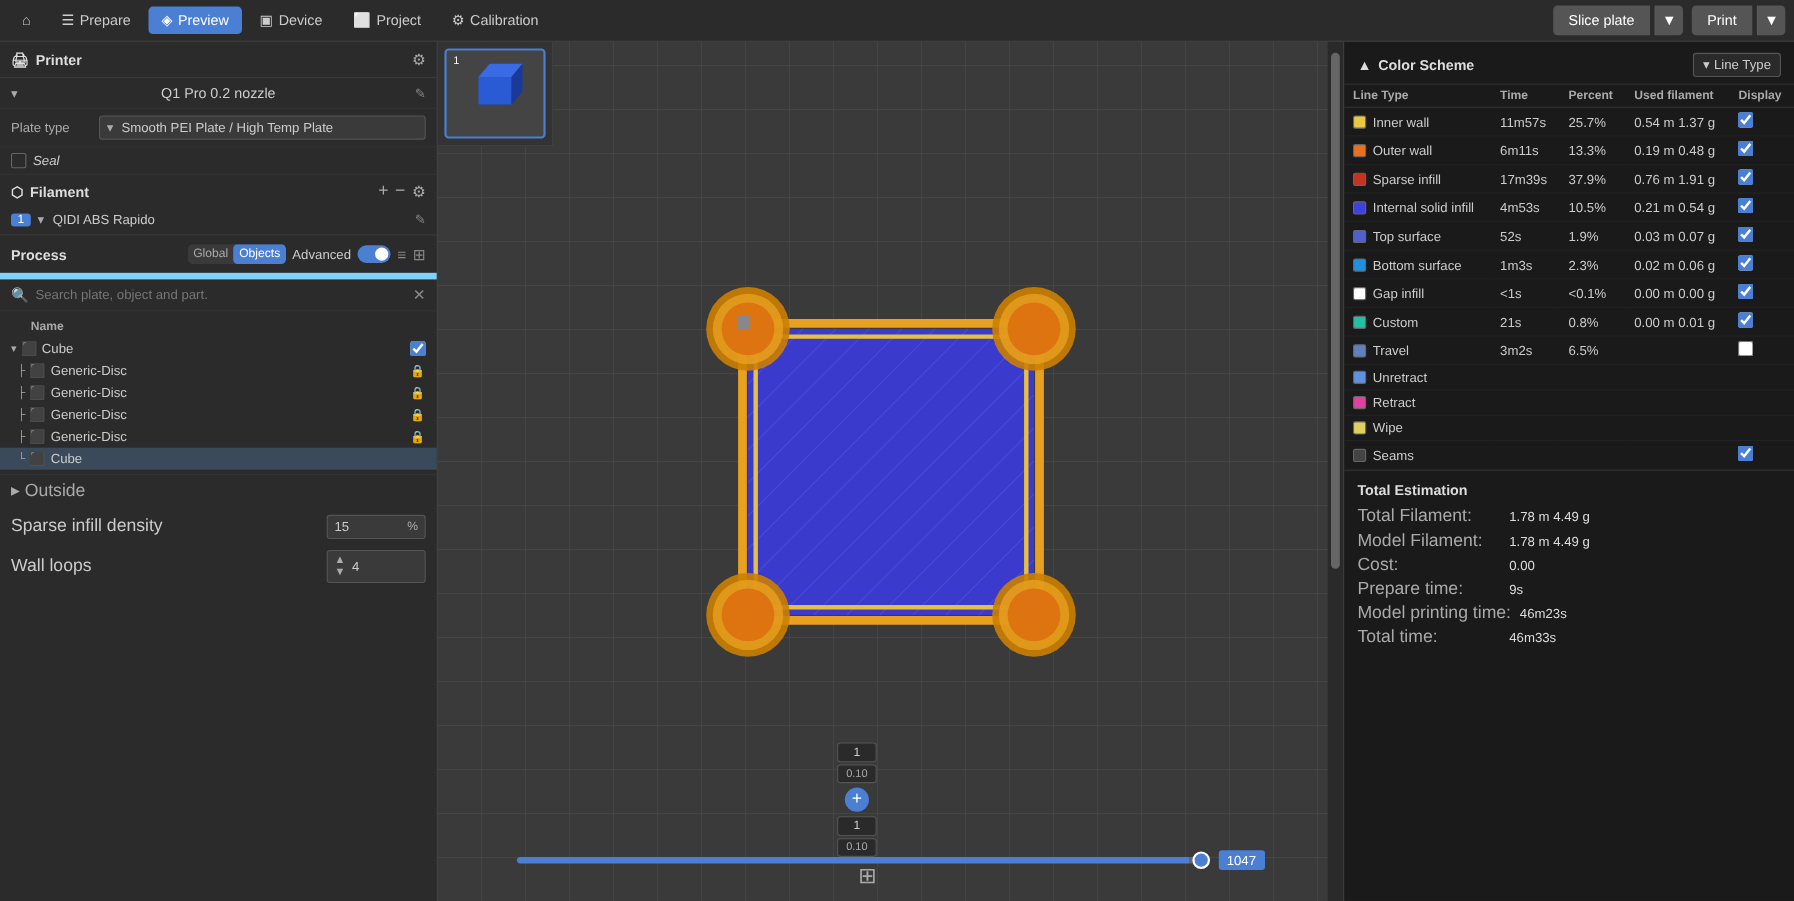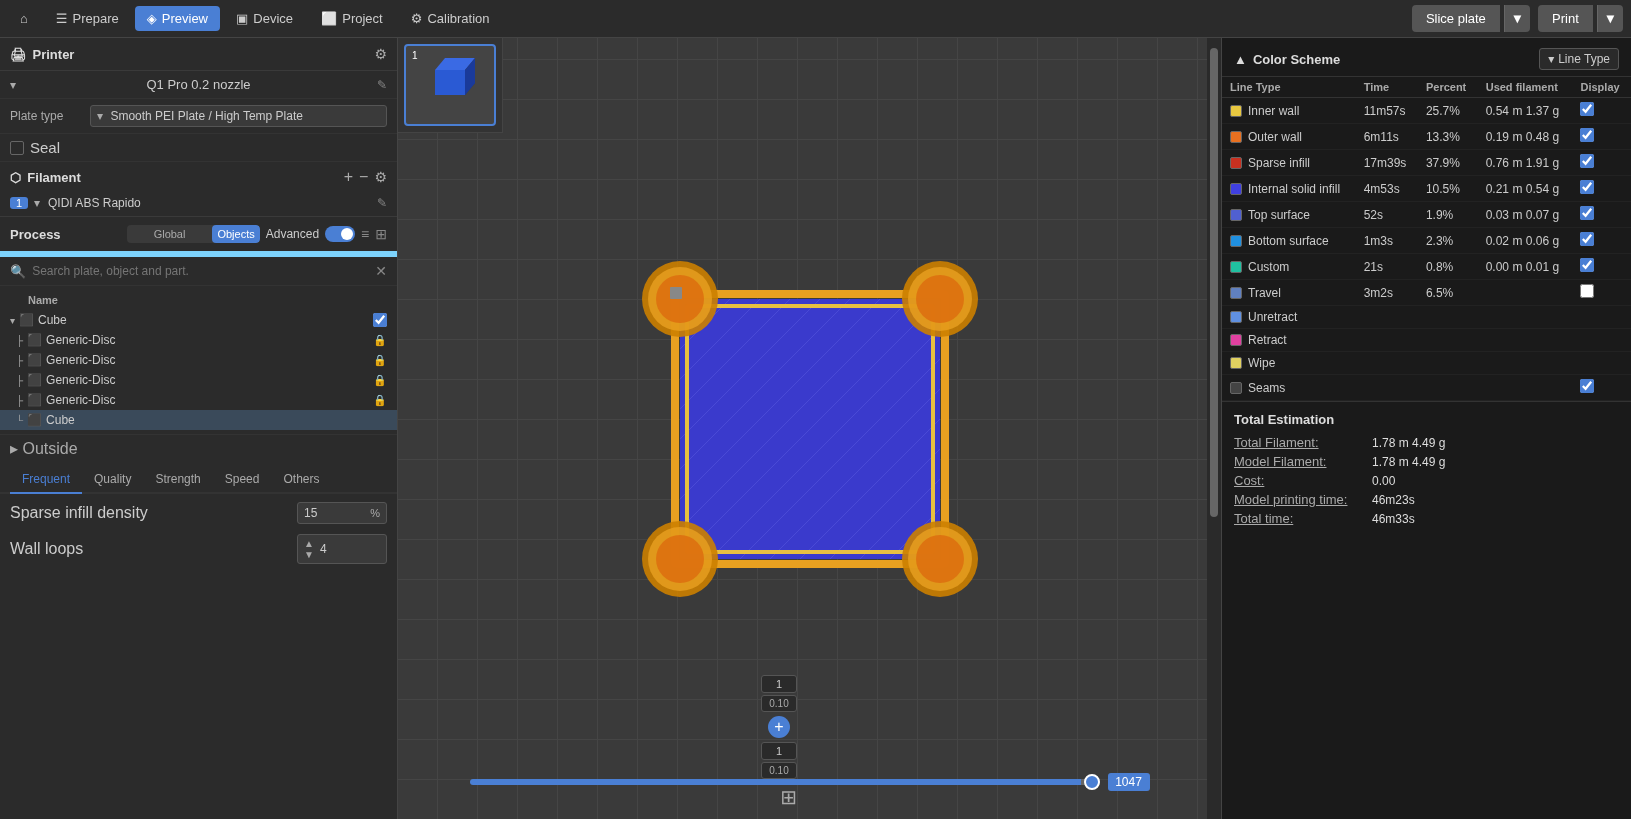--- a/index.html
+++ b/index.html
@@ -29,40 +29,40 @@
     .printer-row { display: flex; align-items: center; justify-content: space-between; padding: 6px 10px; border-bottom: 1px solid #333; }
     .printer-name { font-size: 13px; color: #ccc; }
     .edit-icon { color: #888; cursor: pointer; }
 
     .plate-row { display: flex; align-items: center; gap: 8px; padding: 6px 10px 6px 10px; border-bottom: 1px solid #333; }
     .plate-label { color: #aaa; font-size: 12px; min-width: 72px; }
     .plate-select { background: #3a3a3a; border: 1px solid #555; color: #ccc; border-radius: 3px; padding: 3px 6px; font-size: 12px; flex: 1; }
 
     .seal-row { display: flex; align-items: center; gap: 6px; padding: 5px 10px; border-bottom: 1px solid #333; }
     .checkbox-icon { width: 14px; height: 14px; border: 1px solid #666; border-radius: 2px; display: inline-block; }
-    .seal-label { color: #ccc; font-size: 15px; }
+    .seal-label { color: #ccc; font-size: 12px; font-style: italic; }
 
     
     .filament-section { border-bottom: 1px solid #3a3a3a; }
     .filament-header { display: flex; align-items: center; justify-content: space-between; padding: 6px 10px; }
     .filament-title { display: flex; align-items: center; gap: 6px; font-size: 13px; color: #ddd; font-weight: 600; }
     .filament-controls { display: flex; align-items: center; gap: 6px; }
     .filament-btn { background: transparent; border: none; color: #aaa; cursor: pointer; font-size: 16px; }
     .filament-item { display: flex; align-items: center; gap: 6px; padding: 4px 10px 6px 10px; }
     .filament-num { background: #4a7fd4; color: #fff; border-radius: 3px; padding: 0 5px; font-size: 11px; min-width: 18px; text-align: center; }
     .filament-name { color: #ccc; font-size: 12px; flex: 1; }
     .filament-edit { color: #888; cursor: pointer; font-size: 12px; }
 
     
     .process-section { border-bottom: 6px solid #7dd3fc; }
     .process-header { display: flex; align-items: center; justify-content: space-between; padding: 8px 10px; }
     .process-title { font-size: 13px; font-weight: 600; color: #ddd; }
     .process-btns { display: flex; align-items: center; gap: 6px; }
     .toggle-group { display: flex; background: #3a3a3a; border-radius: 4px; overflow: hidden; }
-    .toggle-btn { padding: 3px 5px; font-size: 11px; cursor: pointer; border: none; background: transparent; color: #aaa; margin-left: 22px; }
+    .toggle-btn { padding: 3px 5px; font-size: 11px; cursor: pointer; border: none; background: transparent; color: #aaa; }
     .toggle-btn.active { background: #4a7fd4; color: #fff; border-radius: 4px; }
     .advanced-row { display: flex; align-items: center; gap: 6px; color: #ccc; font-size: 12px; }
     .toggle-switch { width: 30px; height: 16px; background: #4a7fd4; border-radius: 8px; position: relative; cursor: pointer; }
     .toggle-switch::after { content: ''; position: absolute; right: 2px; top: 2px; width: 12px; height: 12px; background: #fff; border-radius: 50%; }
     .process-icons { display: flex; gap: 6px; }
     .proc-icon { color: #888; cursor: pointer; font-size: 14px; }
 
     
     .search-row { display: flex; align-items: center; gap: 6px; padding: 6px 10px; border-bottom: 1px solid #333; }
     .search-input { background: transparent; border: none; color: #aaa; font-size: 12px; flex: 1; outline: none; }
@@ -122,21 +122,21 @@
     .cs-table th { color: #aaa; font-size: 11px; font-weight: 600; padding: 4px 8px; text-align: left; border-bottom: 1px solid #333; }
     .cs-table td { padding: 4px 8px; font-size: 12px; color: #ccc; border-bottom: 1px solid #222; vertical-align: middle; }
     .color-dot { width: 12px; height: 12px; border-radius: 2px; display: inline-block; margin-right: 6px; vertical-align: middle; }
     .row-line-name { display: flex; align-items: center; }
     .cs-checkbox { width: 14px; height: 14px; accent-color: #4a7fd4; cursor: pointer; }
 
     
     .estimation-section { padding: 10px 12px; border-top: 1px solid #333; }
     .estimation-title { font-size: 13px; font-weight: 700; color: #ddd; margin-bottom: 8px; }
     .est-row { display: flex; align-items: center; gap: 8px; margin-bottom: 4px; }
-    .est-label { color: #aaa; font-size: 13px; min-width: 130px; text-decoration: underline; }
+    .est-label { color: #aaa; font-size: 16px; min-width: 130px; }
     .est-value { color: #ddd; font-size: 12px; }
 
     
     .right-scrollbar { position: absolute; right: 410px; top: 38px; width: 14px; height: calc(819px - 38px); background: #2a2a2a; display: flex; flex-direction: column; align-items: center; }
     .scroll-thumb { width: 8px; height: 60%; background: #666; border-radius: 4px; margin-top: 10px; }
 
     
     .layer-right-controls { position: absolute; right: 424px; bottom: 40px; display: flex; flex-direction: column; align-items: center; gap: 4px; }
     .layer-box { background: #2a2a2a; border: 1px solid #555; border-radius: 3px; padding: 2px 5px; font-size: 11px; color: #ccc; text-align: center; min-width: 36px; }
     .layer-plus { background: #4a7fd4; border: none; border-radius: 50%; width: 22px; height: 22px; color: #fff; cursor: pointer; font-size: 16px; display: flex; align-items: center; justify-content: center; }
@@ -304,27 +304,20 @@
         <span class="tree-icon">⬛</span>
         <span class="tree-name">Cube</span>
       </div>
     </div>
 
     <div class="outside-row">
       <span>▸ </span>
       <span>Outside</span>
     </div>
 
-    <div class="bottom-tabs">
-      <button class="tab-btn active">Frequent</button>
-      <button class="tab-btn">Quality</button>
-      <button class="tab-btn">Strength</button>
-      <button class="tab-btn">Speed</button>
-      <button class="tab-btn">Others</button>
-    </div>
 
     <div class="param-rows">
       <div class="param-row">
         <span class="param-label">Sparse infill density</span>
         <div class="param-input">
           <input type="text" value="15" style="">
           <span class="param-unit">%</span>
         </div>
       </div>
       <div class="param-row">
@@ -502,20 +495,29 @@
             <td>
               <div class="row-line-name"><span class="color-dot" style="background:#2090e0;border:1px solid #666;"></span>Bottom surface</div>
             </td>
             <td>1m3s</td>
             <td>2.3%</td>
             <td>0.02 m  0.06 g</td>
             <td><input type="checkbox" class="cs-checkbox" checked="" style=""></td>
           </tr>
           <tr>
             <td>
+              <div class="row-line-name"><span class="color-dot" style="background:#ffffff;border:1px solid #666;"></span>Gap infill</div>
+            </td>
+            <td>&lt;1s</td>
+            <td>&lt;0.1%</td>
+            <td>0.00 m  0.00 g</td>
+            <td><input type="checkbox" class="cs-checkbox" checked="" style=""></td>
+          </tr>
+          <tr>
+            <td>
               <div class="row-line-name"><span class="color-dot" style="background:#20c0a0;border:1px solid #666;"></span>Custom</div>
             </td>
             <td>21s</td>
             <td>0.8%</td>
             <td>0.00 m  0.01 g</td>
             <td><input type="checkbox" class="cs-checkbox" checked="" style=""></td>
           </tr>
           <tr>
             <td>
               <div class="row-line-name"><span class="color-dot" style="background:#6080c0;border:1px solid #666;"></span>Travel</div>
@@ -572,20 +574,24 @@
       </div>
       <div class="est-row">
         <span class="est-label">Model Filament:</span>
         <span class="est-value">1.78 m  4.49 g</span>
       </div>
       <div class="est-row">
         <span class="est-label">Cost:</span>
         <span class="est-value">0.00</span>
       </div>
       <div class="est-row">
+        <span class="est-label">Prepare time:</span>
+        <span class="est-value">9s</span>
+      </div>
+      <div class="est-row">
         <span class="est-label">Model printing time:</span>
         <span class="est-value">46m23s</span>
       </div>
       <div class="est-row">
         <span class="est-label">Total time:</span>
         <span class="est-value">46m33s</span>
       </div>
     </div>
 
   </div>

